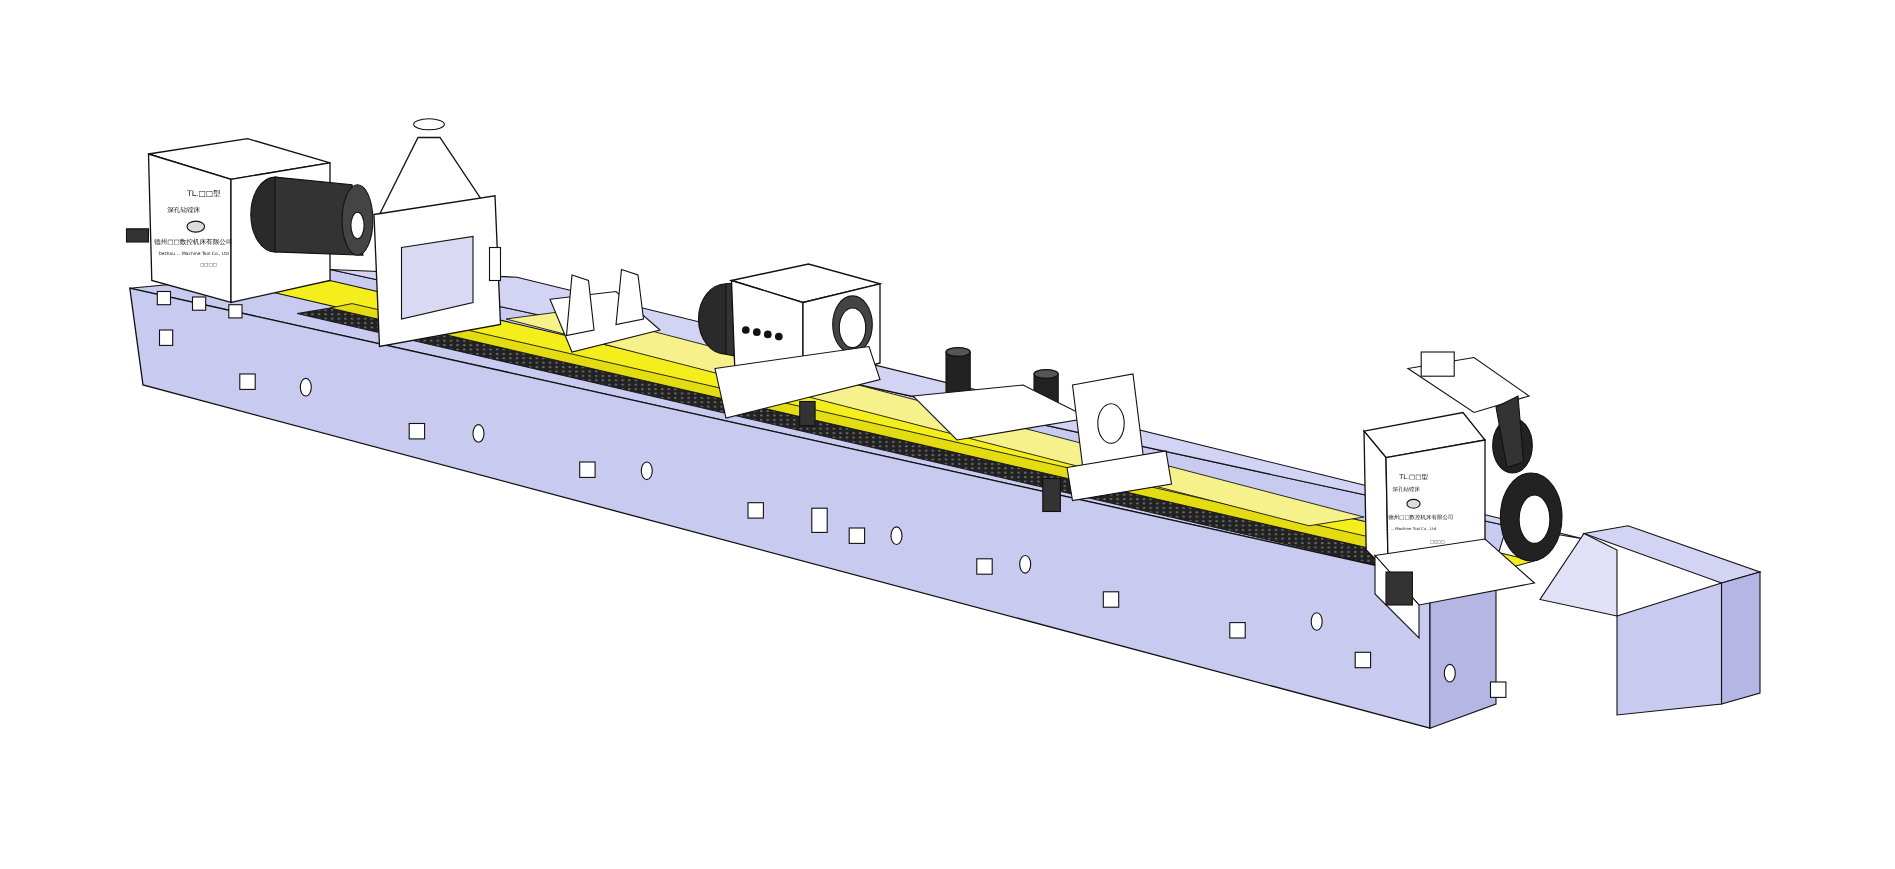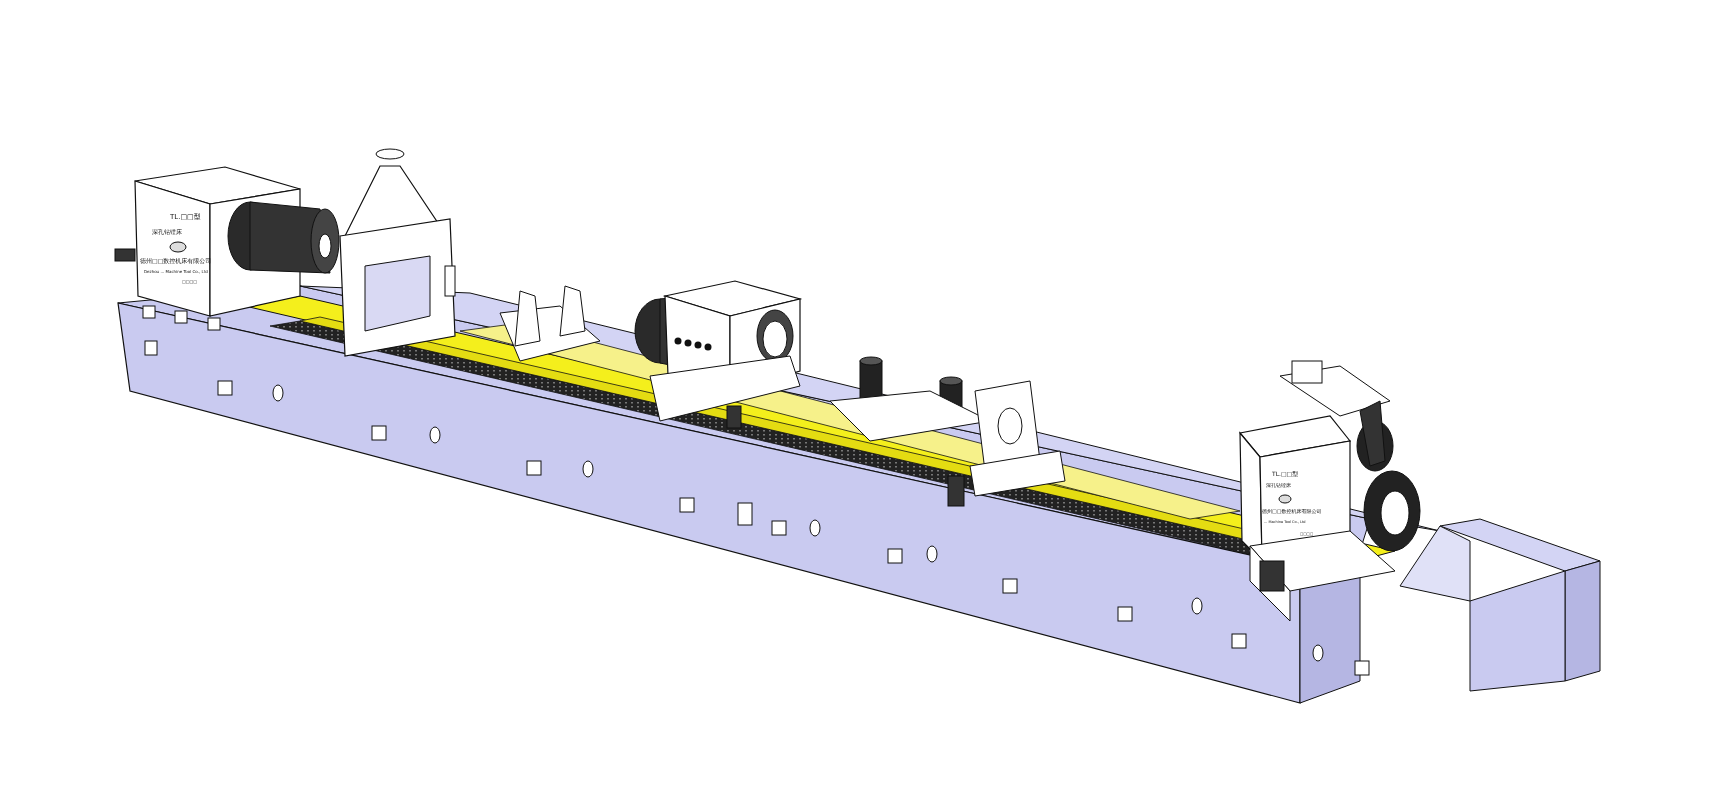--- a/index.html
+++ b/index.html
@@ -1,17 +1,17 @@
 <!DOCTYPE html>
 <html><head>
 <meta charset="utf-8">
 <style>
   html, body { margin:0; padding:0; background:#ffffff; }
   body { width:1723px; height:790px; overflow:hidden; font-family:"DejaVu Sans", sans-serif; }
-  .stage { position:relative; width:1723px; height:646px;margin-top:41px; }
+  .stage { position:relative; width:1723px; height:646px; }
   svg { position:absolute; left:0; top:0; }
   .lbl { font-family:"DejaVu Sans", sans-serif; fill:#111; }
 </style>
 </head>
 <body>
 
 <div class="stage">
 <svg width="1723" height="790" viewBox="0 0 1723 790">
   <defs>
     <pattern id="rack" width="6" height="4" patternUnits="userSpaceOnUse">

